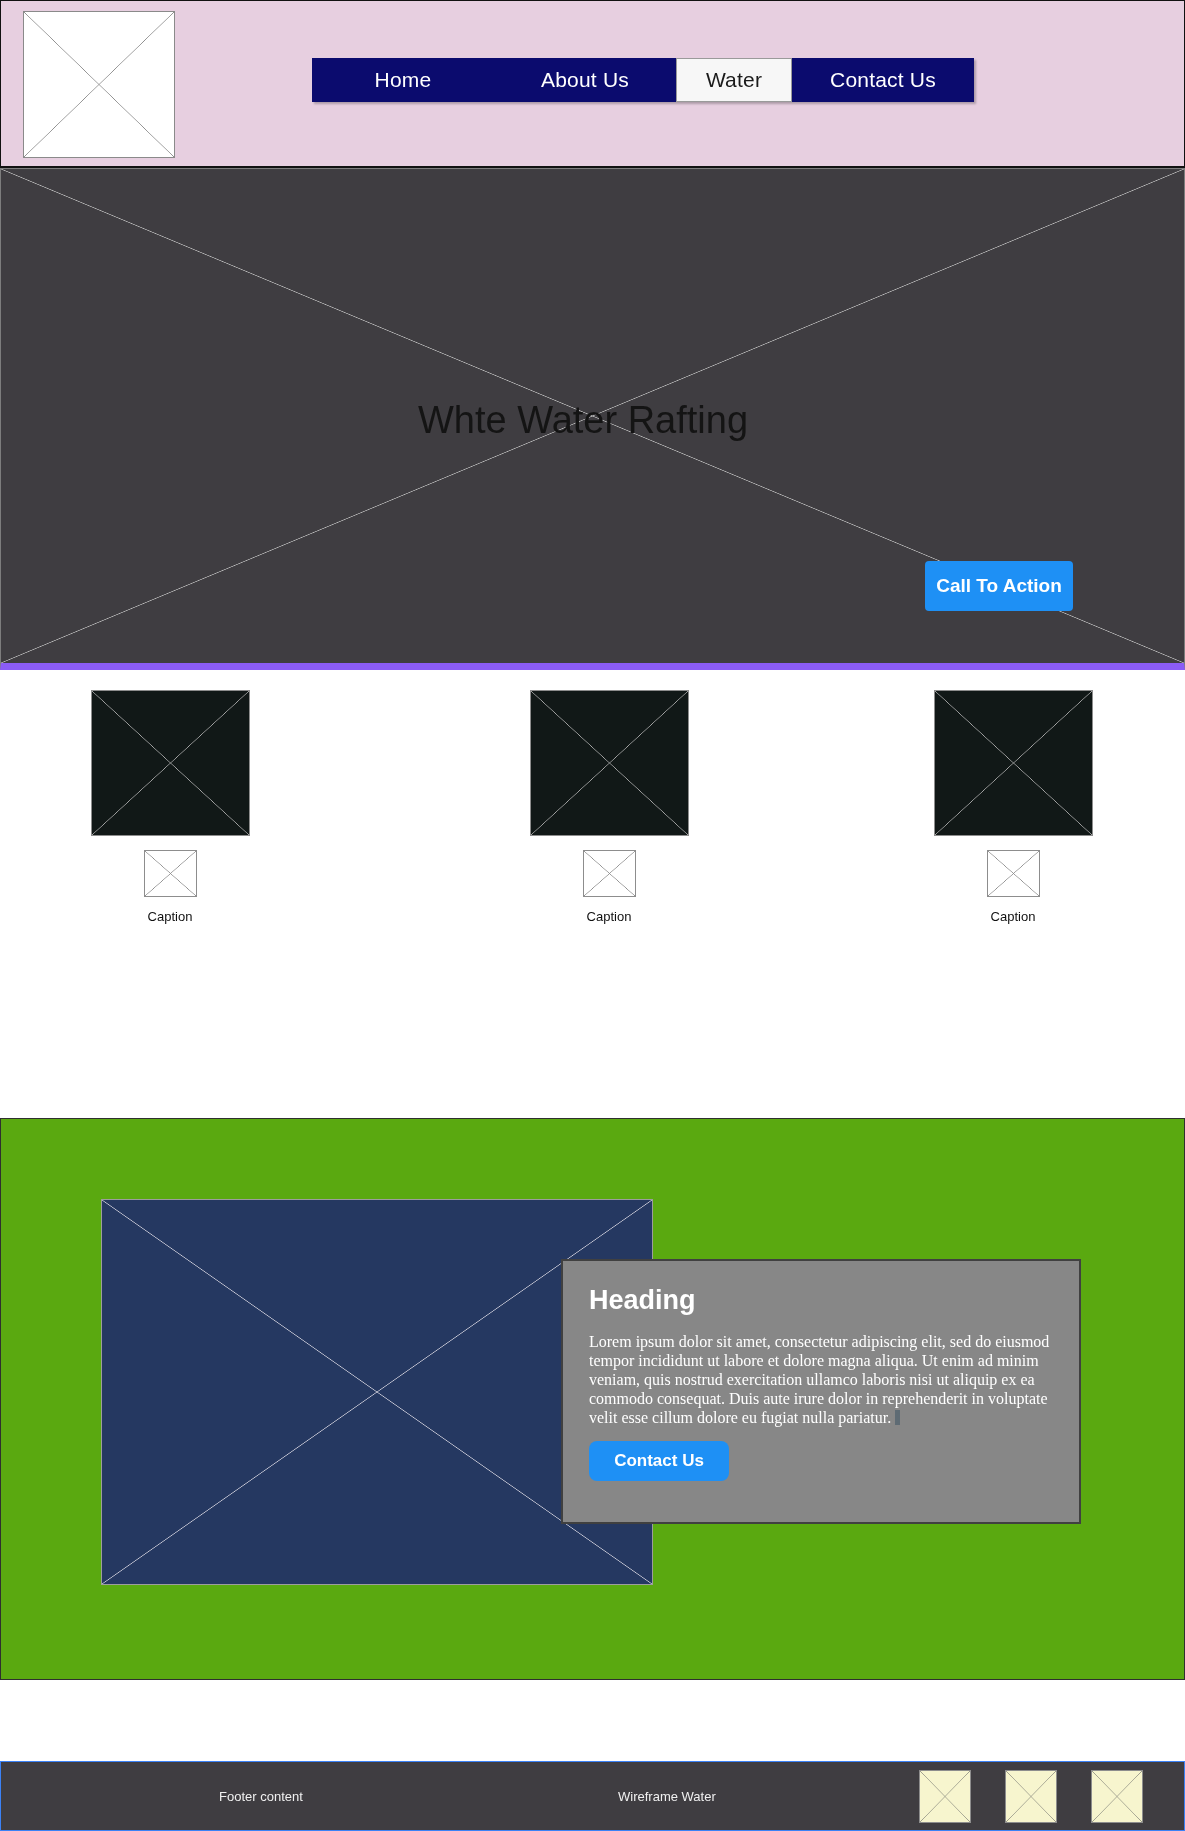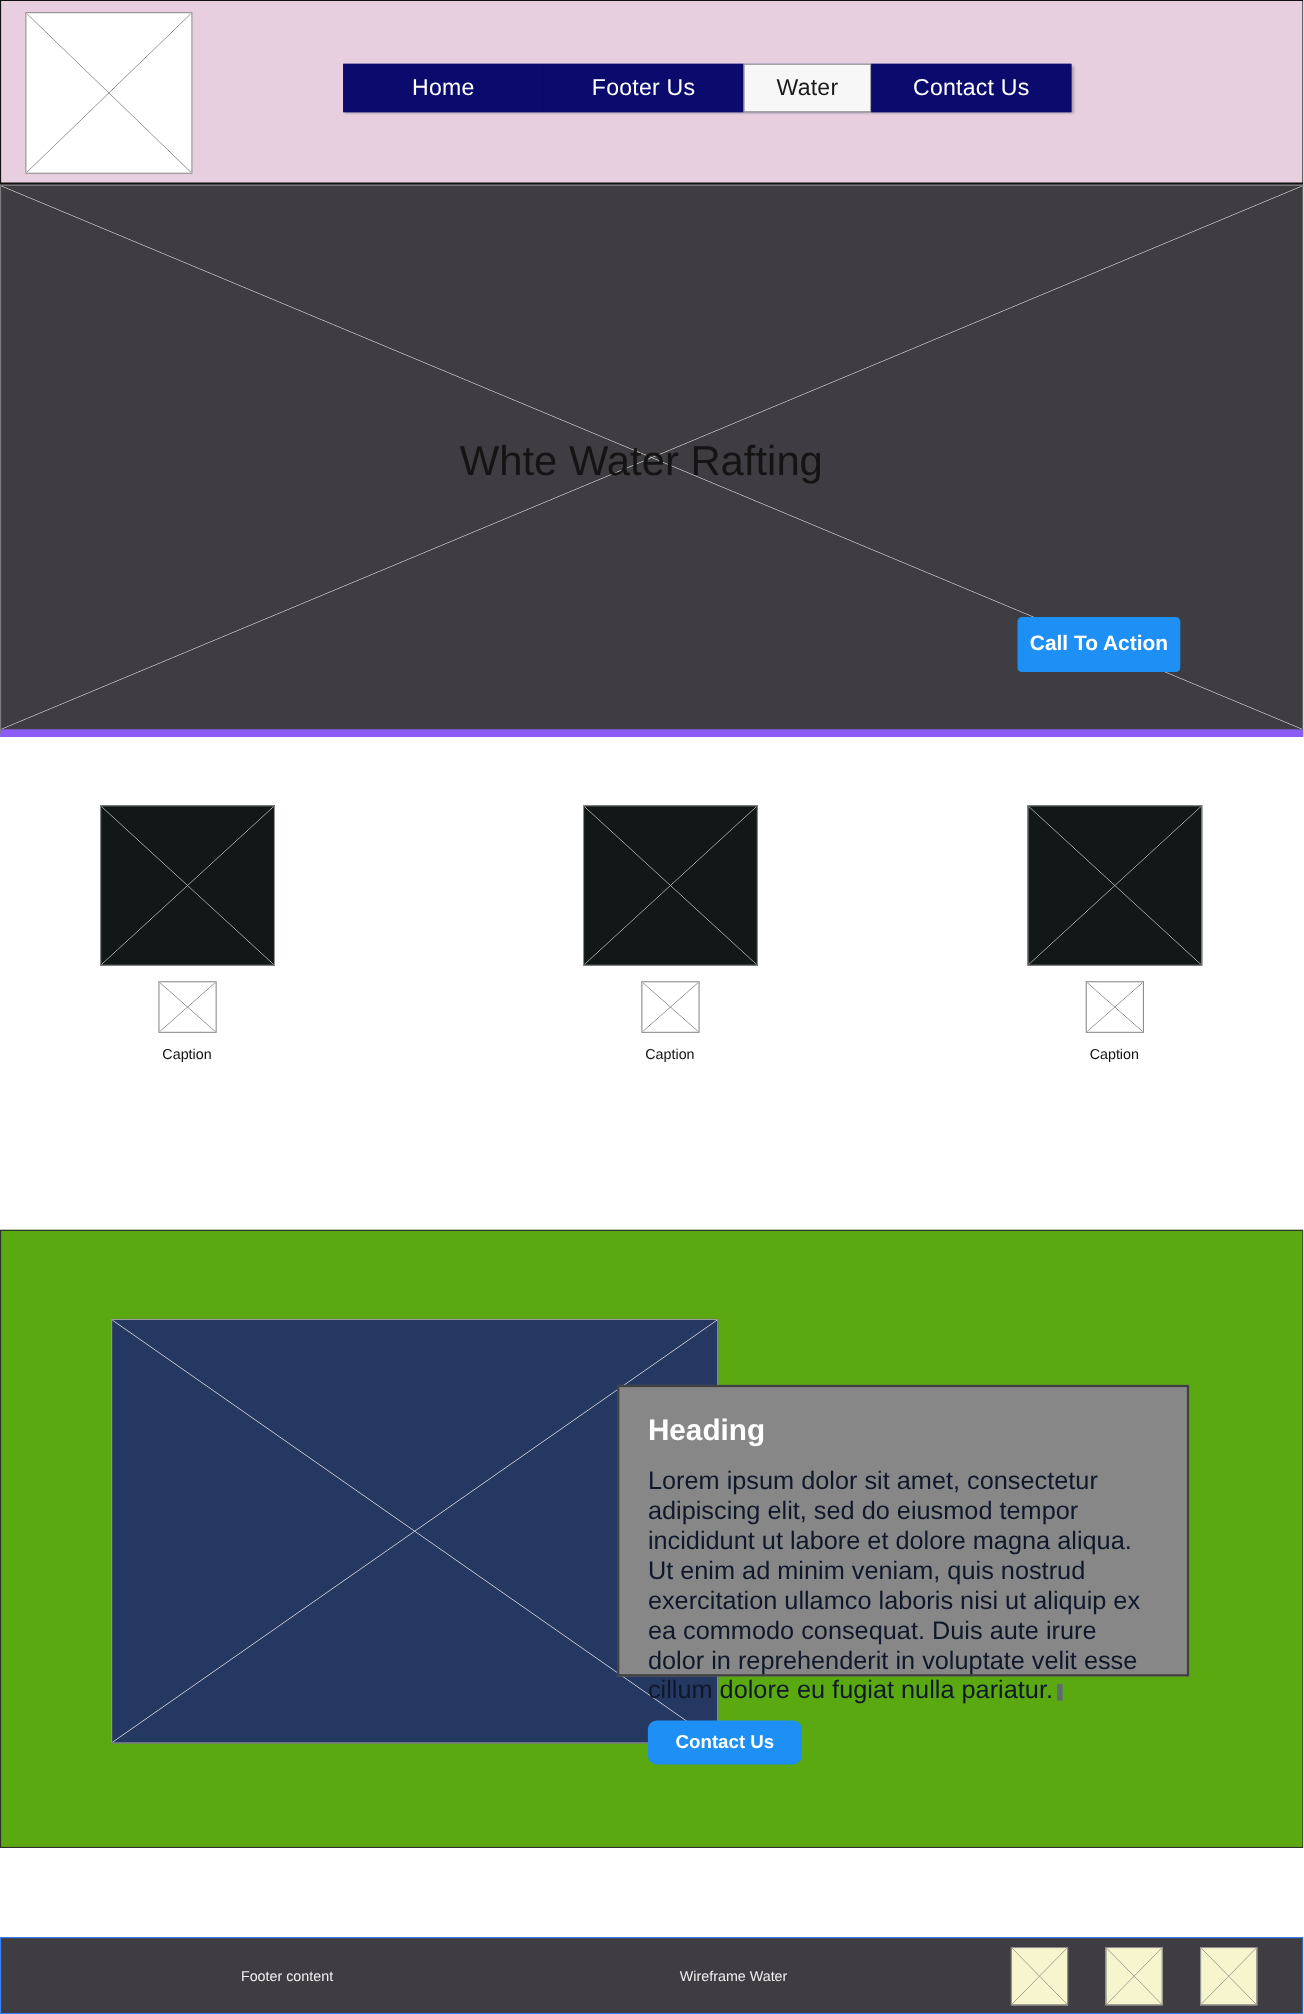--- a/index.html
+++ b/index.html
@@ -115,21 +115,21 @@
     font-family: "Liberation Sans", sans-serif;
     font-size: 19px;
     font-weight: bold;
     cursor: pointer;
     z-index: 5;
   }
 
   
   .cards {
     position: absolute;
-    left: 0; top: 732px;
+    left: 0; top: 690px;
     width: 1185px; height: 420px;
   }
   .card {
     position: absolute;
     top: 0;
     width: 190px;
     text-align: center;
   }
   .card:nth-child(1) { left: 75px; }
   .card:nth-child(2) { left: 514px; }
@@ -184,23 +184,23 @@
     border: 2px solid #404040;
     padding: 24px 26px 0 26px;
   }
   .panel-heading {
     color: #ffffff;
     font-size: 27px;
     font-weight: bold;
     margin-bottom: 17px;
   }
   .panel-body {
-    font-family: Liberation Sans, sans-serif;
-    color: #0f172a;
-    font-size: 23px;
+    font-family: Liberation Serif, serif;
+    color: #ffffff;
+    font-size: 16px;
     line-height: 1.18;
     margin-bottom: 6px;
   }
   .panel-caret {
     display: inline-block;
     width: 5px; height: 15px;
     background: #5e6b74;
     vertical-align: -2px;
     margin-left: 4px;
   }
@@ -256,21 +256,21 @@
 
   <div class="header">
 
     <div class="logo-box ph">
       <div class="d1"></div>
       <div class="d2"></div>
     </div>
 
     <nav class="nav">
       <div class="nav-item">Home</div>
-      <div class="nav-item">Footer Us</div>
+      <div class="nav-item">About Us</div>
       <div class="nav-item active">Water</div>
       <div class="nav-item">Contact Us</div>
     </nav>
 
   </div>
 
   <div class="hero ph">
     <div class="d1"></div>
     <div class="d2"></div>
     <div class="hero-title">Whte Water Rafting</div>

